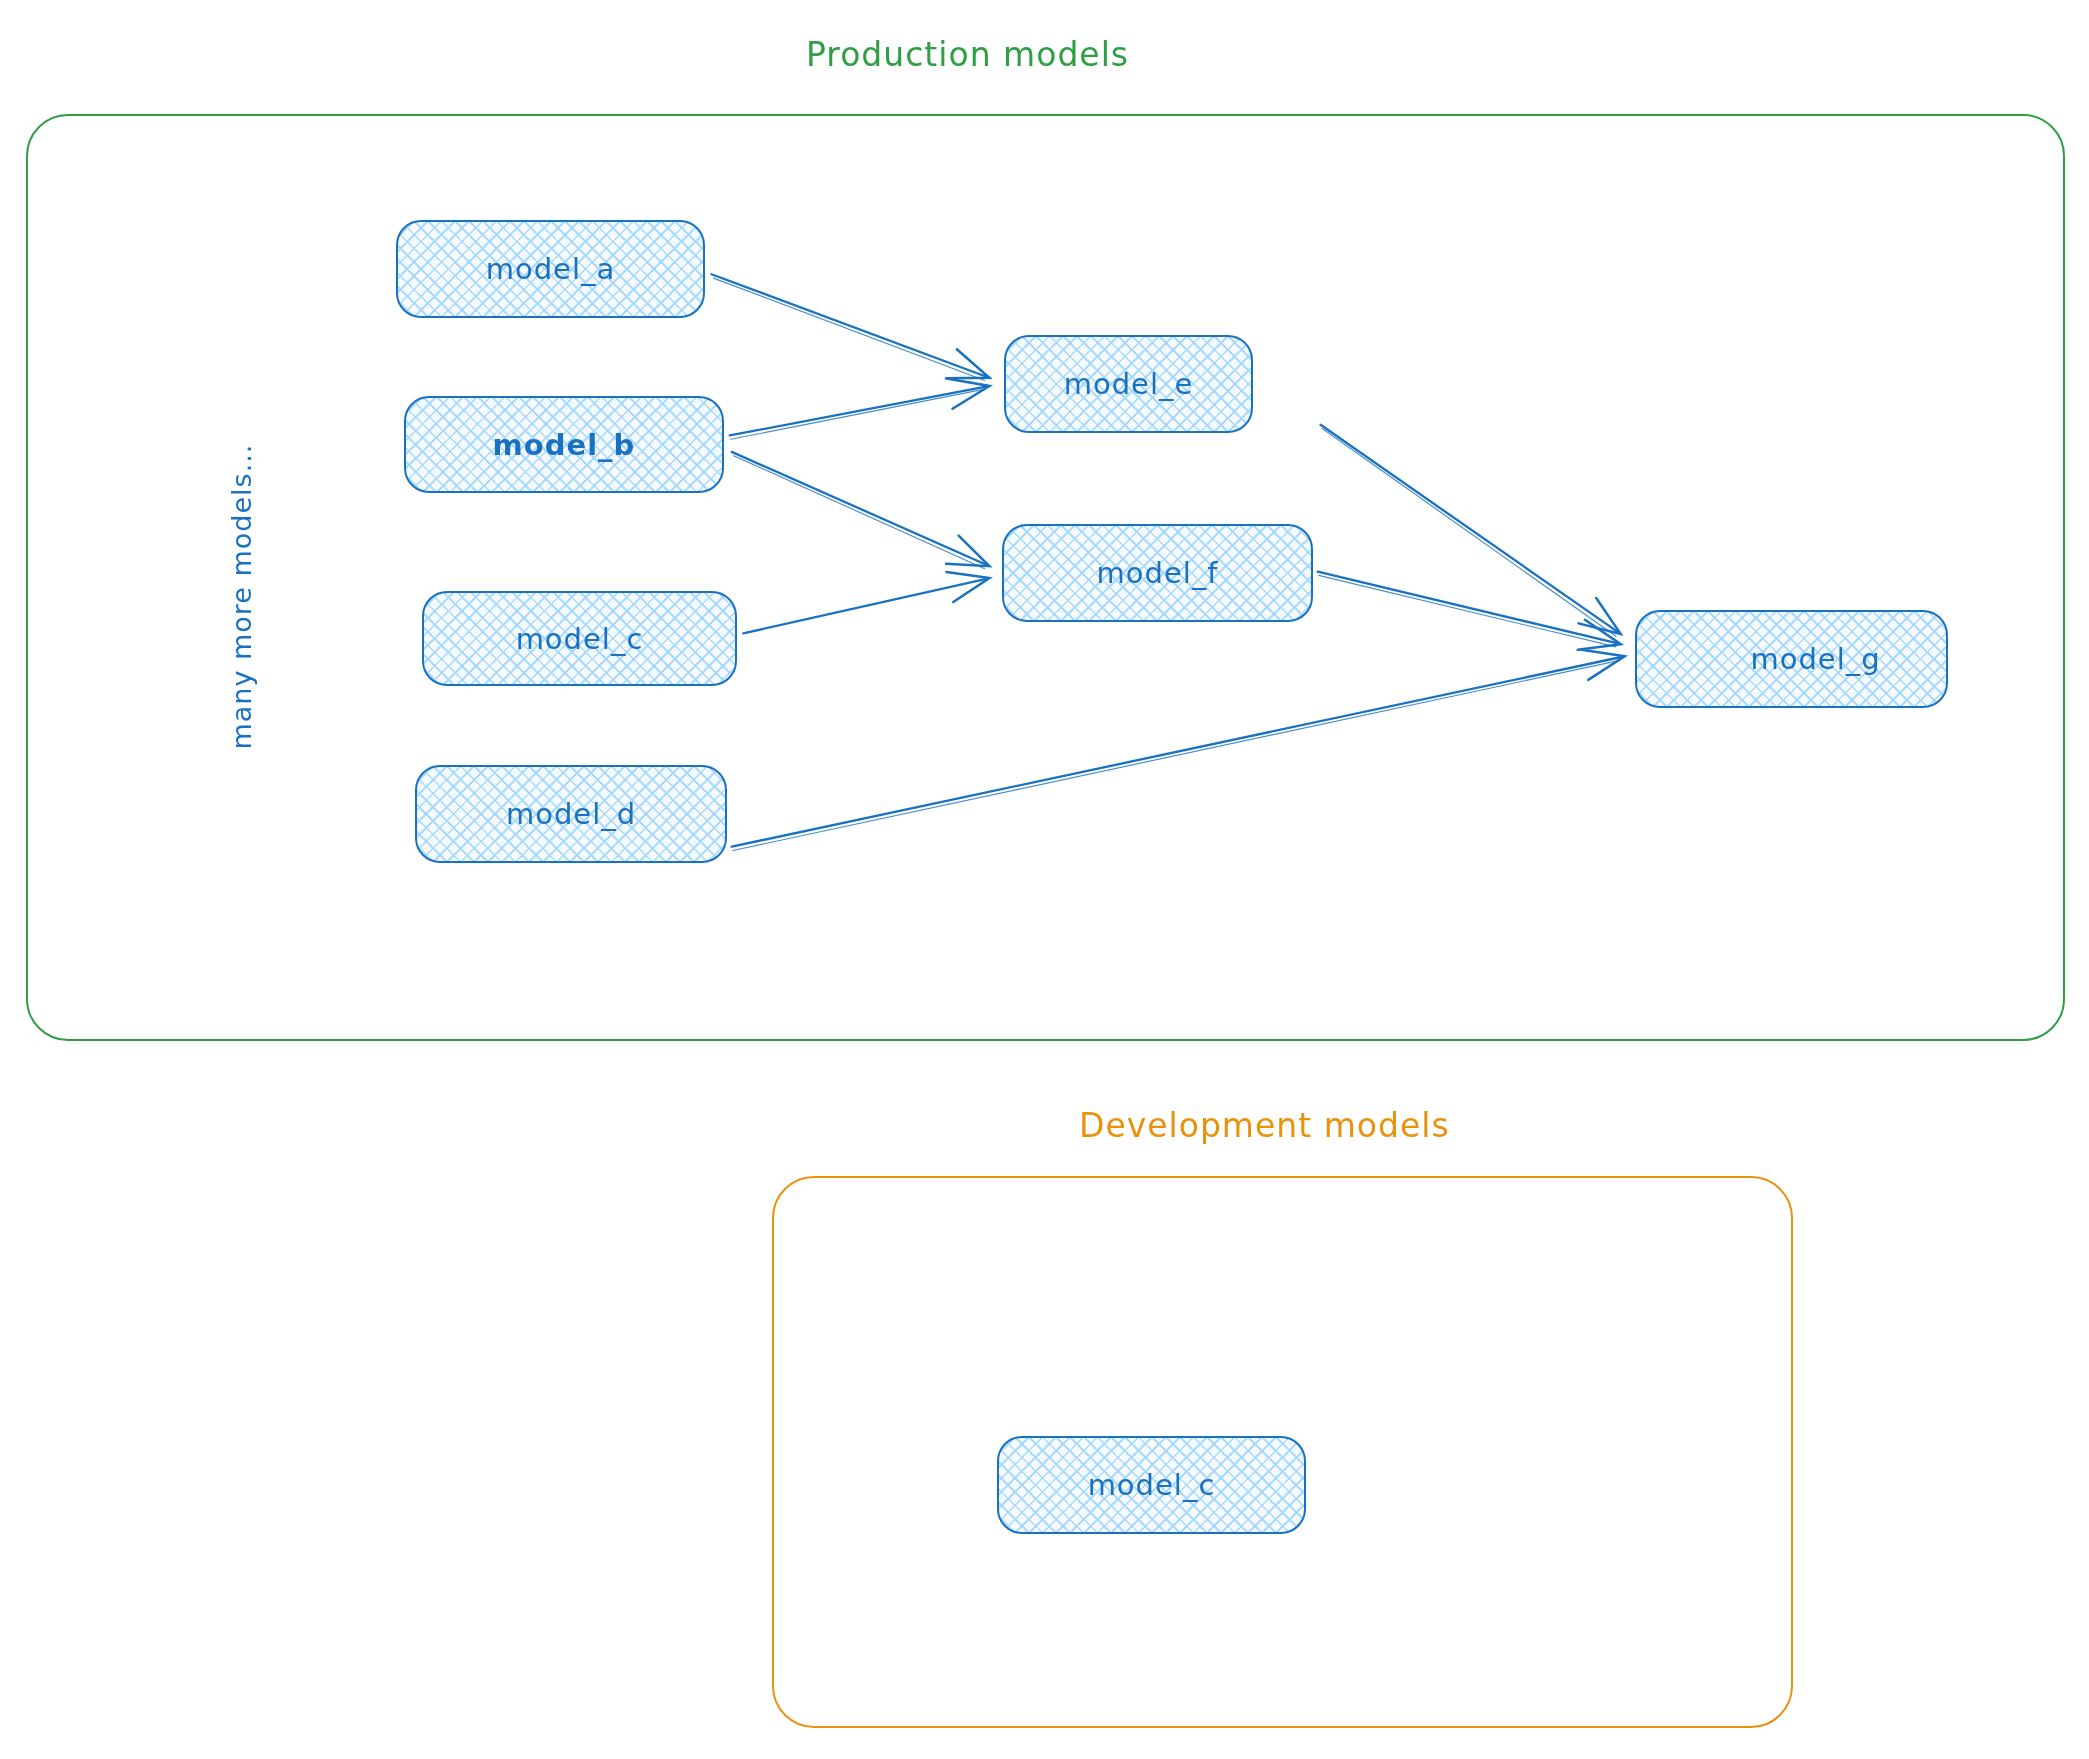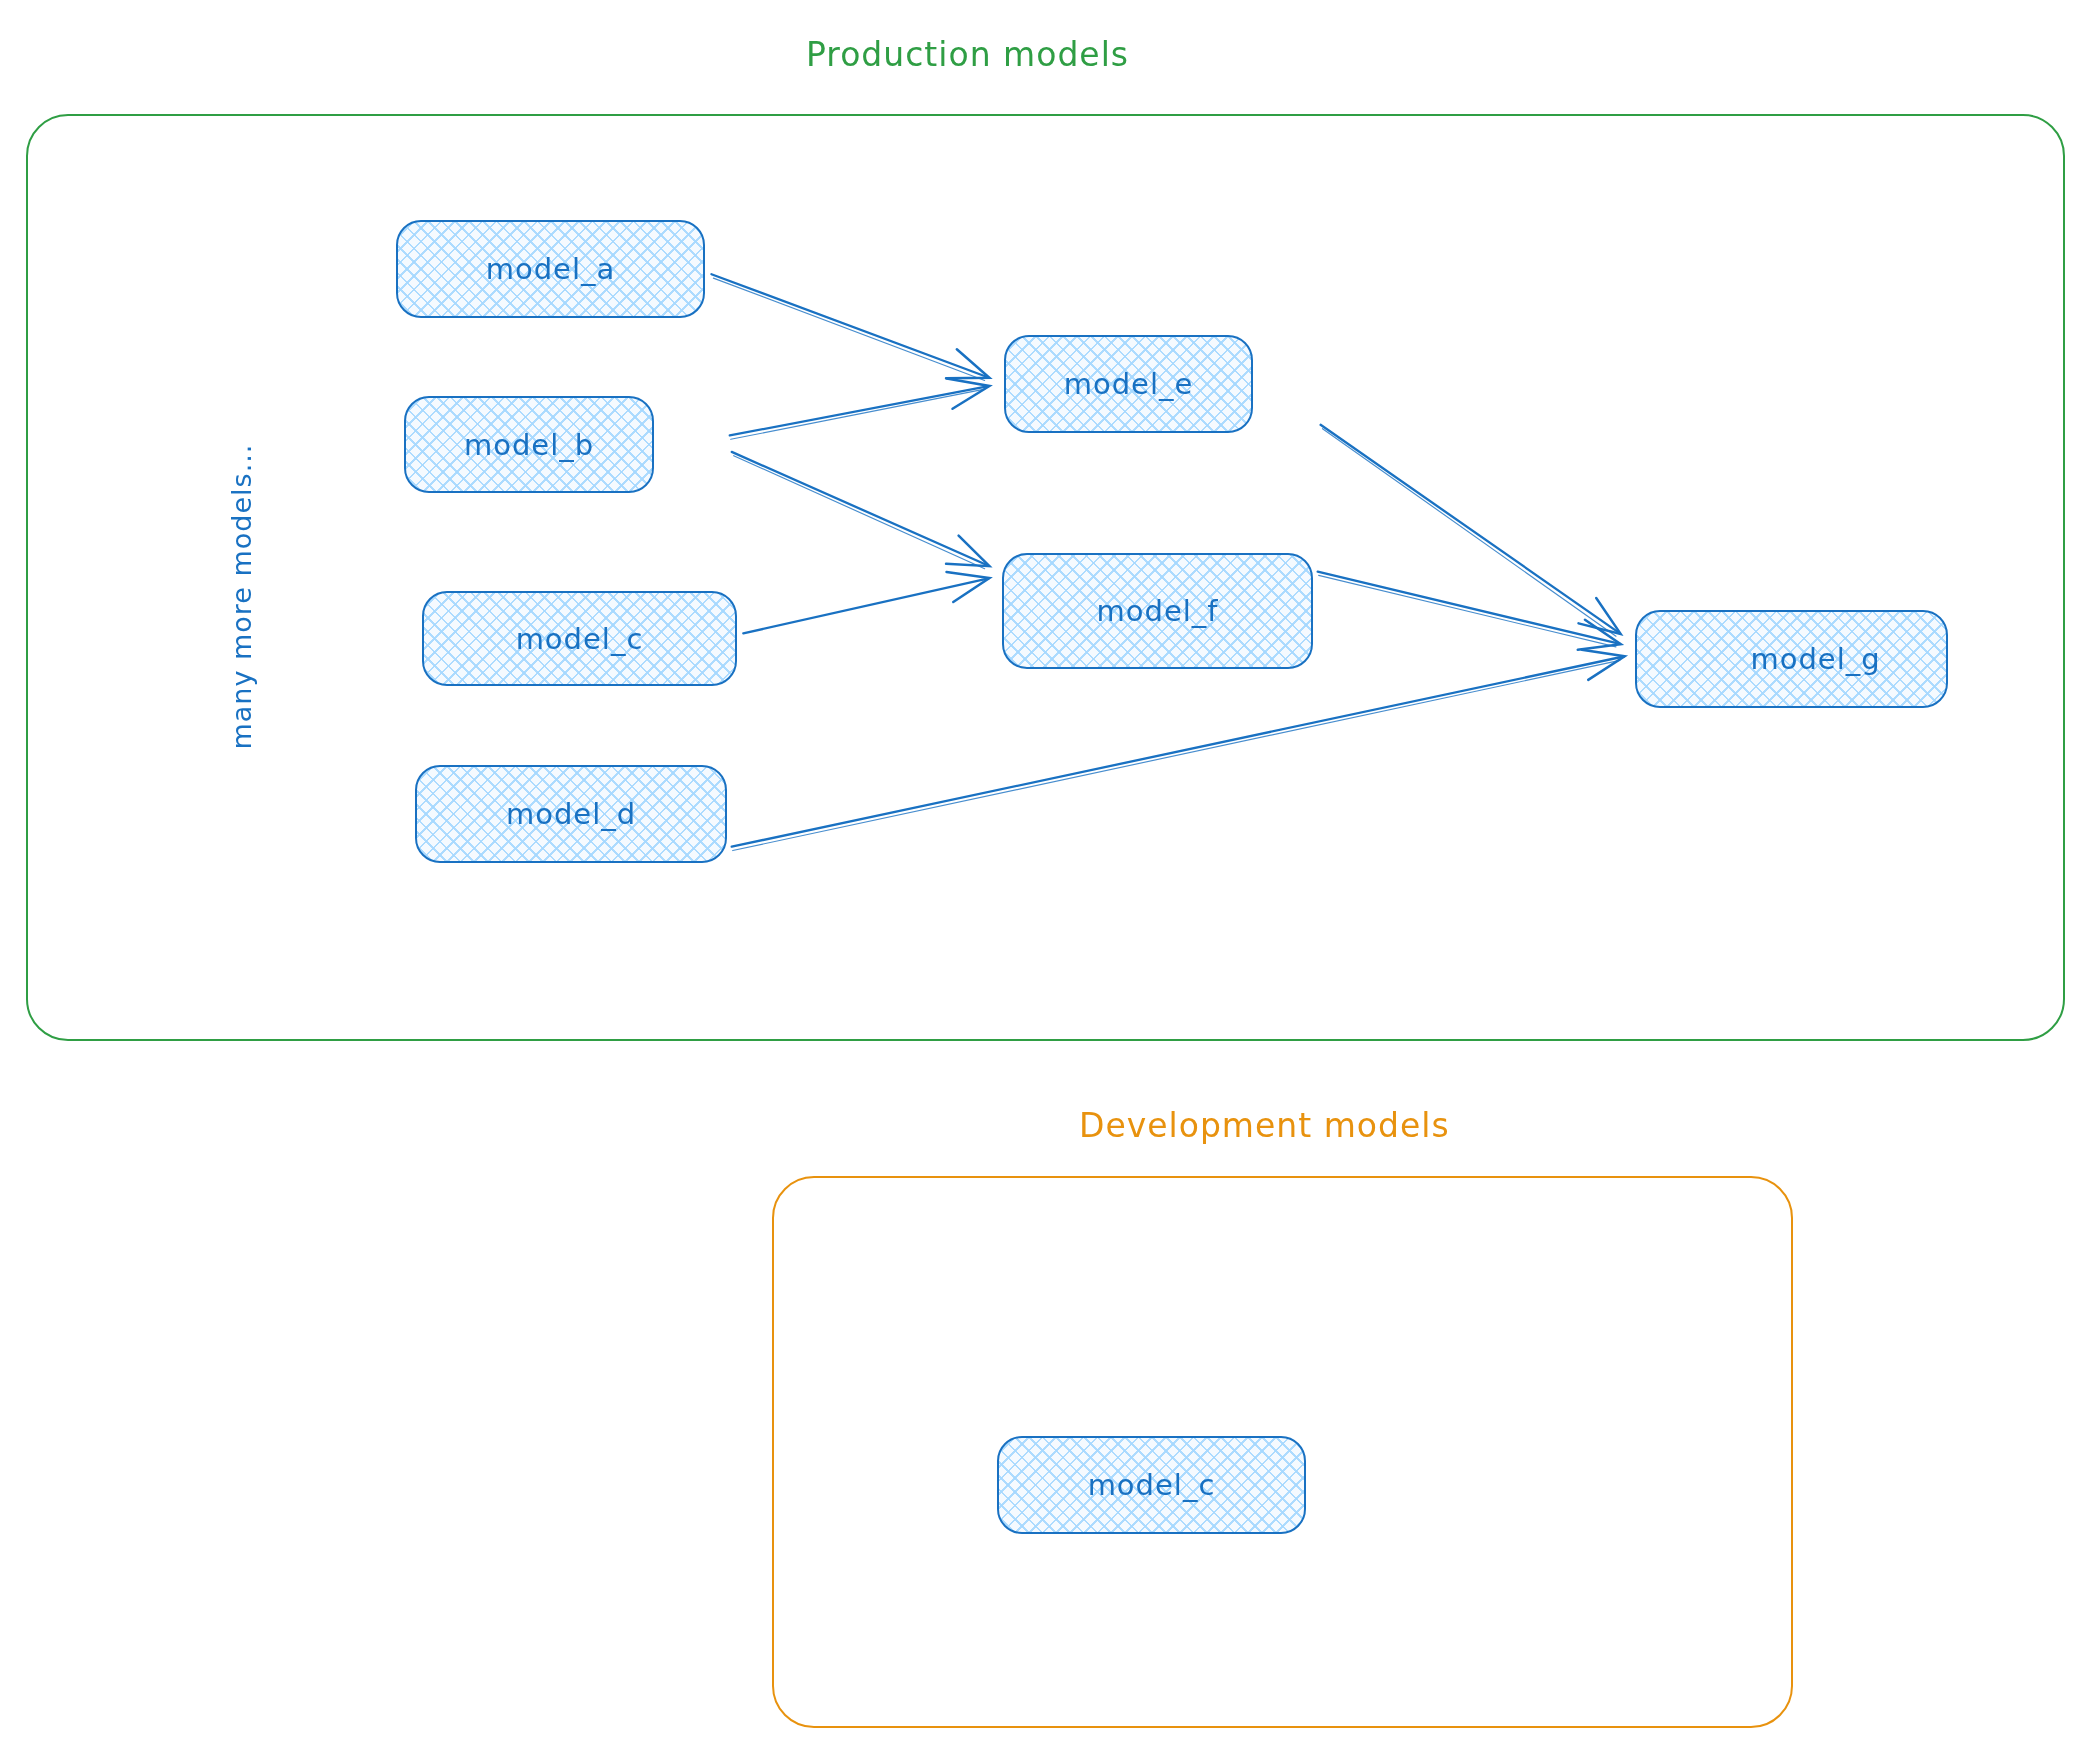--- a/index.html
+++ b/index.html
@@ -71,25 +71,25 @@
     font-size: 29px;
     letter-spacing: 1px;
     font-weight: 500;
     background:
       repeating-linear-gradient(45deg,  rgba(165,216,255,0.9) 0px, rgba(165,216,255,0.9) 1.9px, rgba(0,0,0,0) 1.9px, rgba(0,0,0,0) 9.7px),
       repeating-linear-gradient(135deg, rgba(165,216,255,0.9) 0px, rgba(165,216,255,0.9) 1.9px, rgba(0,0,0,0) 1.9px, rgba(0,0,0,0) 9.7px),
       #f5faff;
   }
   .node .node-label { pointer-events: none; text-align: center; }
   #model_a { left: 396px; top: 220px; width: 309px; height: 98px; }
-  #model_b { left: 404px; top: 396px; width: 250px; height: 97px; }
+  #model_b { left: 404px; top: 396px; width: 320px; height: 97px; font-weight: bold; }
   #model_c { left: 422px; top: 591px; width: 315px; height:  95px; }
   #model_d { left: 415px; top: 765px; width: 312px; height: 98px; }
   #model_e { left: 1004px; top: 335px; width: 249px; height: 98px; }
-  #model_f { left: 1002px; top: 524px; width: 311px; height: 116px; margin-top: 29px; }
+  #model_f { left: 1002px; top: 524px; width: 311px; height: 98px; }
   #model_g { left: 1635px; top: 610px; width: 313px; height: 98px; padding-left: 48px; }
   #dev_model_c { left: 997px; top: 1436px; width: 309px; height: 98px; }
   svg.edges {
     position: absolute;
     left: 0; top: 0;
     width: 2089px; height: 1759px;
     pointer-events: none;
   }
   .edge {
     fill: none;

